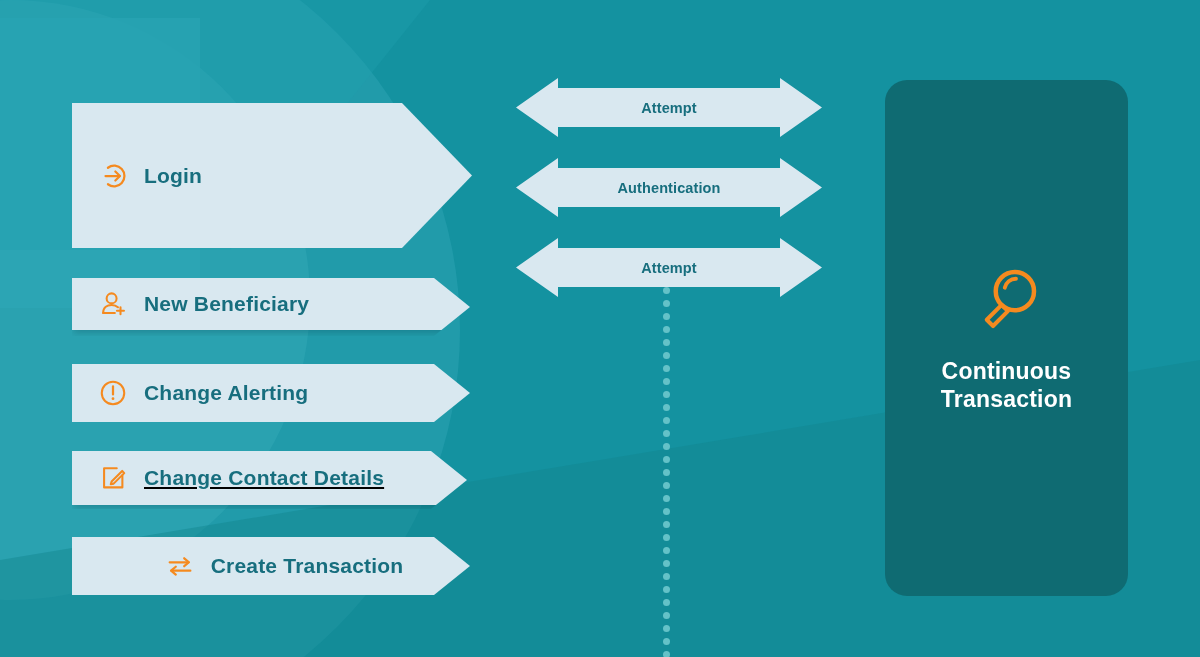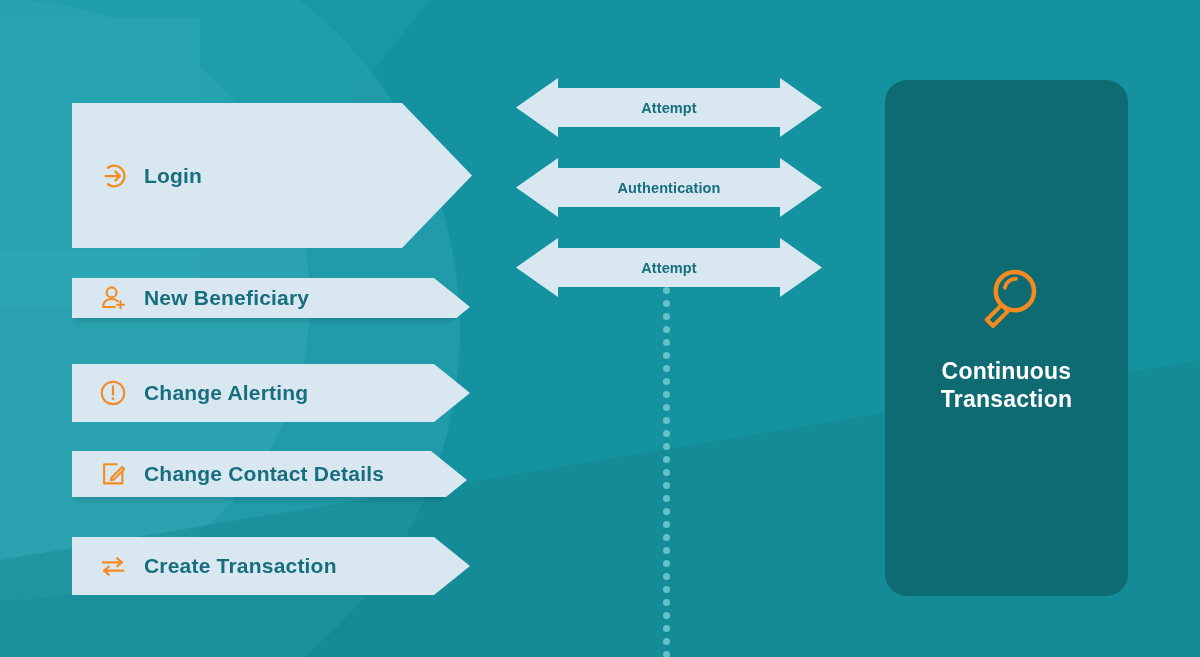--- a/index.html
+++ b/index.html
@@ -144,21 +144,21 @@
       <div class="card-inner">
         <svg class="ico" viewBox="0 0 32 32">
           <path d="M8 16 H23" stroke="#f58a1f" stroke-width="2.4" fill="none" stroke-linecap="round"></path>
           <path d="M18.5 11.2 L23.4 16 L18.5 20.8" stroke="#f58a1f" stroke-width="2.4" fill="none" stroke-linecap="round" stroke-linejoin="round"></path>
           <path d="M10.6 7.2 A11 11 0 1 1 10.6 24.8" stroke="#f58a1f" stroke-width="2.4" fill="none" stroke-linecap="round"></path>
         </svg>
         <span class="label">Login</span>
       </div>
     </div>
 
-    <div class="card" style="top:175px;width:398px;height:40px;
+    <div class="card" style="top:175px;width:398px;height:52px;
                 clip-path:polygon(0 0, 362px 0, 398px 29px, 362px 58px, 0 58px);">
       <div class="card-inner">
         <svg class="ico" viewBox="0 0 32 32">
           <circle cx="14.5" cy="10" r="5.3" stroke="#f58a1f" stroke-width="2.2" fill="none"></circle>
           <path d="M5.5 25.5 C5.5 19.6 10 17 14.5 17 C17.3 17 19.7 17.9 21.3 19.4" stroke="#f58a1f" stroke-width="2.2" fill="none" stroke-linecap="round"></path>
           <path d="M5.5 25.5 H18" stroke="#f58a1f" stroke-width="2.2" fill="none" stroke-linecap="round"></path>
           <path d="M24 19.5 V27 M20.2 23.2 H27.7" stroke="#f58a1f" stroke-width="2.2" fill="none" stroke-linecap="round"></path>
         </svg>
         <span class="label">New Beneficiary</span>
       </div>
@@ -169,33 +169,33 @@
       <div class="card-inner">
         <svg class="ico" viewBox="0 0 32 32">
           <circle cx="16" cy="16" r="12" stroke="#f58a1f" stroke-width="2.2" fill="none"></circle>
           <path d="M16 9 V17.5" stroke="#f58a1f" stroke-width="2.4" fill="none" stroke-linecap="round"></path>
           <circle cx="16" cy="22" r="1.5" fill="#f58a1f"></circle>
         </svg>
         <span class="label">Change Alerting</span>
       </div>
     </div>
 
-    <div class="card" style="top:348px;width:395px;height:46px;
-                clip-path:polygon(0 0, 359px 0, 395px 29px, 359px 58px, 0 58px);">
+    <div class="card" style="top:348px;width:395px;height:54px;
+                clip-path:polygon(0 0, 359px 0, 395px 29px, 359px 58px, 0 58px);text-decoration:underline;">
       <div class="card-inner">
         <svg class="ico" viewBox="0 0 32 32">
           <path d="M20 5.5 H6.5 V26 H26 V13" stroke="#f58a1f" stroke-width="2.2" fill="none" stroke-linecap="round" stroke-linejoin="round"></path>
           <path d="M14.5 19.8 L25.8 8.5 L28 10.8 L16.7 22 L13.6 22.7 Z" stroke="#f58a1f" stroke-width="2.2" fill="none" stroke-linejoin="round"></path>
         </svg>
         <span class="label">Change Contact Details</span>
       </div>
     </div>
 
     <div class="card" style="top:434px;width:398px;height:58px;
-                clip-path:polygon(0 0, 362px 0, 398px 29px, 362px 58px, 0 58px);">
+                clip-path:polygon(0 0, 362px 0, 398px 29px, 362px 58px, 0 58px);justify-content:center;">
       <div class="card-inner">
         <svg class="ico" viewBox="0 0 32 32">
           <path d="M5 12 H25" stroke="#f58a1f" stroke-width="2.4" fill="none" stroke-linecap="round"></path>
           <path d="M20.5 7.8 L25.5 12 L20.5 16.2" stroke="#f58a1f" stroke-width="2.4" fill="none" stroke-linecap="round" stroke-linejoin="round"></path>
           <path d="M27 21 H7" stroke="#f58a1f" stroke-width="2.4" fill="none" stroke-linecap="round"></path>
           <path d="M11.5 16.8 L6.5 21 L11.5 25.2" stroke="#f58a1f" stroke-width="2.4" fill="none" stroke-linecap="round" stroke-linejoin="round"></path>
         </svg>
         <span class="label">Create Transaction</span>
       </div>
     </div>

